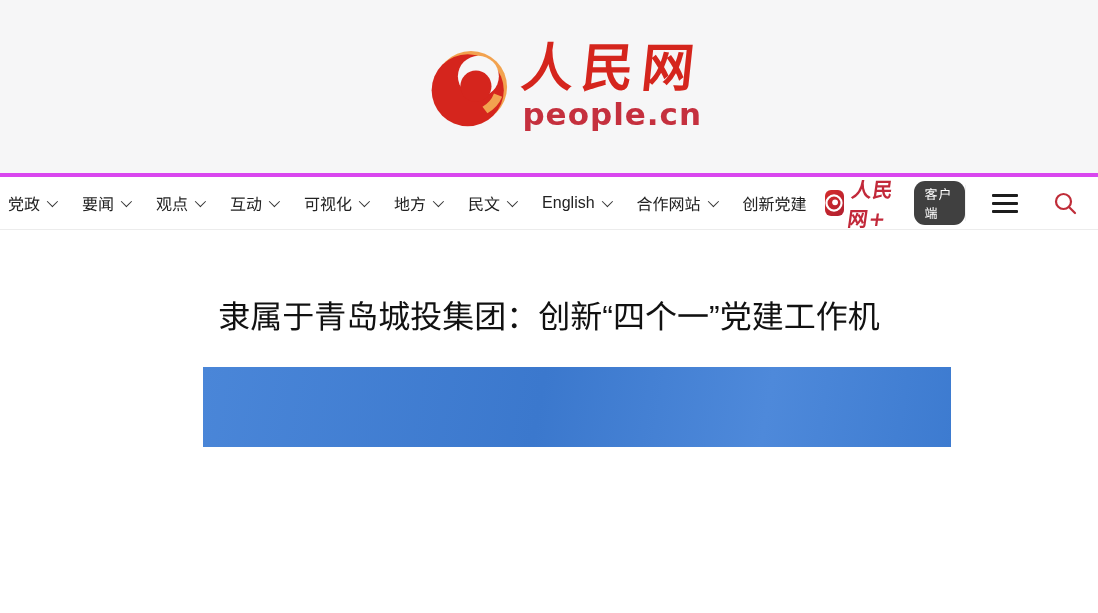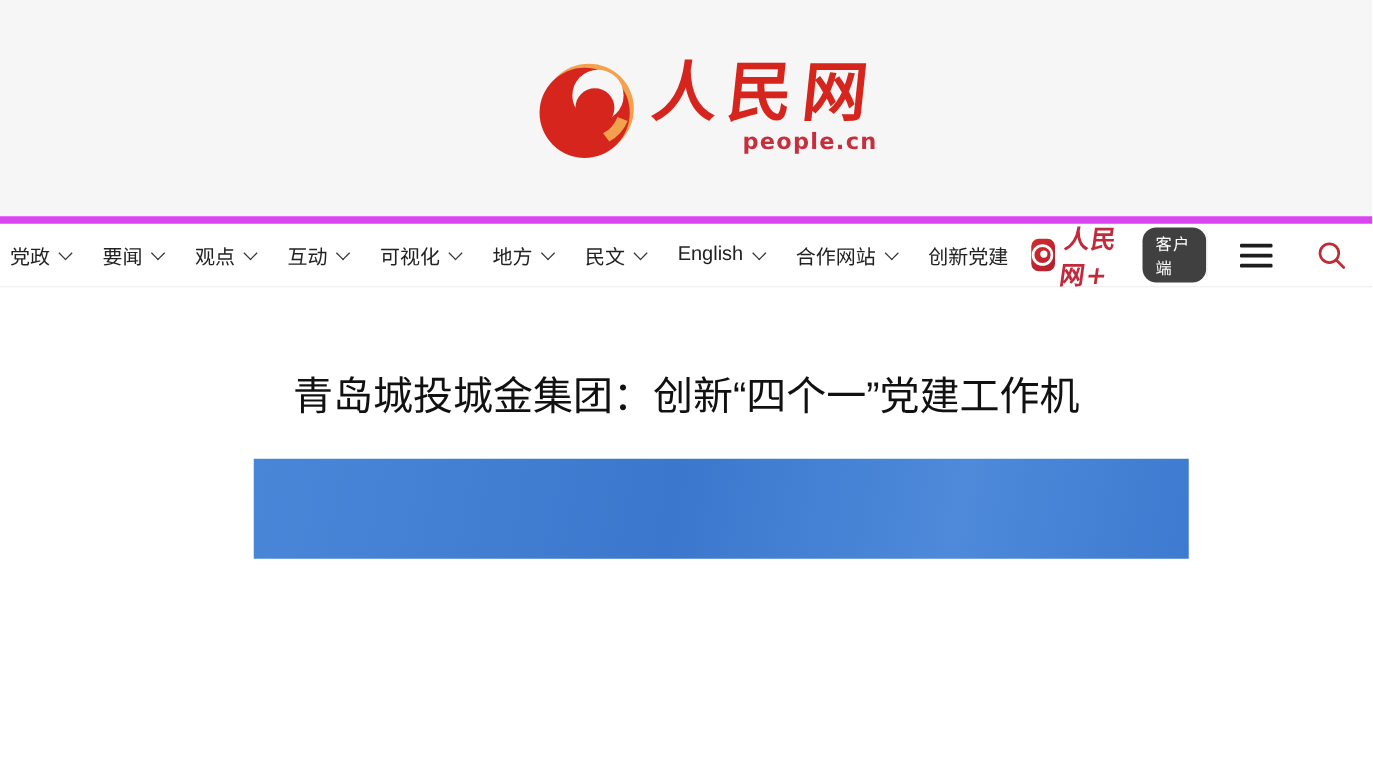--- a/index.html
+++ b/index.html
@@ -7,25 +7,25 @@
   body { font-family:"Liberation Sans","DejaVu Sans",sans-serif; }
   .page { width:1098px; height:613px; overflow:hidden; background:#fff; margin:0 auto; position:relative; }
 
   
   .masthead { height:173px; background:#f6f6f7; display:flex; align-items:center; justify-content:center; }
   .logo { display:flex; align-items:center; gap:10px; margin-left:34px; }
   .logo-swirl { width:82px; height:82px; display:block; }
   .logo-text { display:flex; flex-direction:column; align-items:flex-end; }
   .logo-cn { font-size:52px; font-weight:bold; color:#d5251d; letter-spacing:8px;
              transform:skewX(-6deg); line-height:1; font-family:"DejaVu Serif","Liberation Serif",serif; }
-  .logo-domain { font-size:18px; font-weight:bold; color:#c5303e; letter-spacing:1px; margin-top:2px;
+  .logo-domain { font-size:31px; font-weight:bold; color:#c5303e; letter-spacing:1px; margin-top:2px;
                  font-family:"DejaVu Sans","Liberation Sans",sans-serif; }
 
   
-  .navbar { height:57px; background:#fff; border-top:6px solid #d946ef; border-bottom:1px solid #ececec;
+  .navbar { height:57px; background:#fff; border-top:4px solid #d946ef; border-bottom:1px solid #ececec;
             display:flex; align-items:center; padding:0 10px 0 8px; }
   .nav-list { display:flex; align-items:center; list-style:none; gap:27px; }
   .nav-item { display:flex; align-items:center; gap:6px; font-size:16px; color:#222; cursor:pointer; white-space:nowrap; }
   .caret { width:8px; height:8px; border-right:1.5px solid #333; border-bottom:1.5px solid #333;
            transform:rotate(45deg) translateY(-2px); display:inline-block; margin-left:1px; }
   .app-badge { display:flex; align-items:center; gap:6px; margin-left:18px; cursor:pointer; }
   .badge-icon { width:26px; height:26px; border-radius:6px; background:linear-gradient(135deg,#d42c2c,#b01f30);
                 display:flex; align-items:center; justify-content:center; }
   .badge-brand { font-size:20px; font-weight:bold; color:#c2293a; transform:skewX(-8deg);
                  font-family:"DejaVu Serif","Liberation Serif",serif; letter-spacing:1px; }
@@ -130,18 +130,18 @@
         <svg width="26" height="26" viewBox="0 0 26 26" aria-hidden="true">
           <circle cx="11.5" cy="11.5" r="7.5" fill="none" stroke="#bf2c38" stroke-width="2.2"></circle>
           <line x1="17" y1="17" x2="23" y2="23" stroke="#bf2c38" stroke-width="2.2" stroke-linecap="round"></line>
         </svg>
       </div>
     </div>
   </nav>
 
   <main class="article">
     <h1 class="article-title">
-      <div>青岛城投城金集团：创新“四个一”党建工作机</div>
+      <div>隶属于青岛城投集团：创新“四个一”党建工作机</div>
     </h1>
     <div class="article-image"></div>
   </main>
 
 </div>
 
 </body></html>

